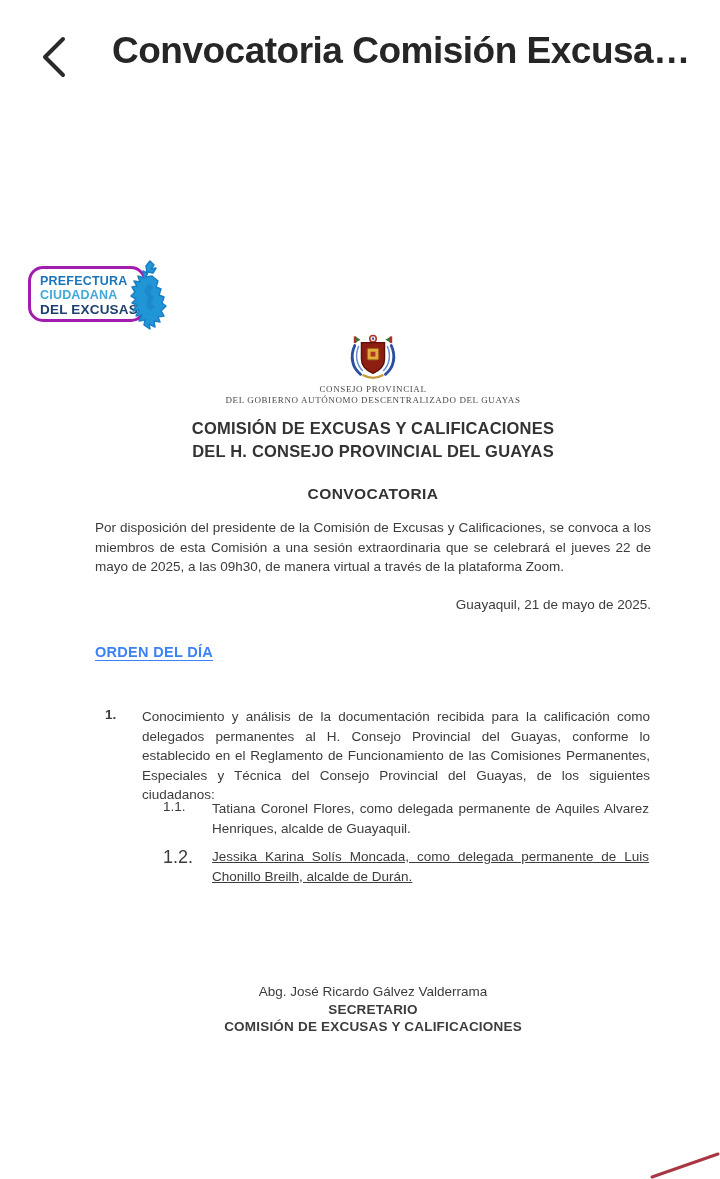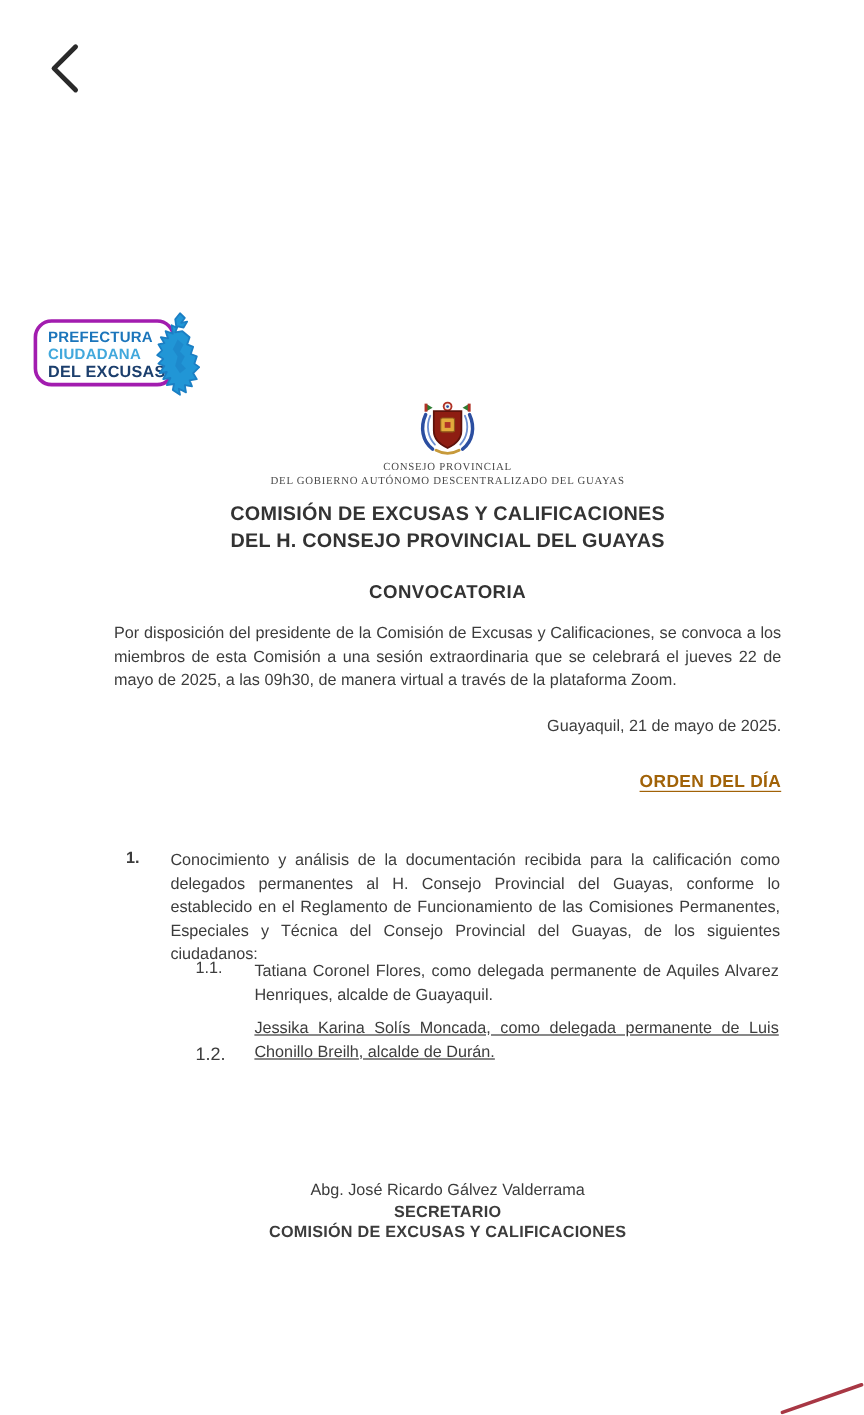--- a/index.html
+++ b/index.html
@@ -49,31 +49,31 @@
     position:absolute;left:95px;top:417px;width:556px;text-align:center;
     font-size:16.5px;font-weight:700;color:#333;line-height:22.5px;letter-spacing:0.2px;
   }
   .doc-subtitle{
     position:absolute;left:95px;top:485px;width:556px;text-align:center;
     font-size:15.5px;font-weight:700;color:#333;letter-spacing:0.4px;
   }
   .intro-par{position:absolute;top:518px;}
   .dateline{position:absolute;left:95px;top:597px;width:556px;text-align:right;font-size:13.5px;color:#3c3c3c;}
   .agenda-title{
-    position:absolute;left:95px;top:644px;width:556px;text-align:right;
-    font-size:14.5px;font-weight:700;color:#a16207;letter-spacing:0.3px;
+    position:absolute;left:95px;top:644px;width:556px;text-align:left;
+    font-size:14.5px;font-weight:700;color:#3b82f6;letter-spacing:0.3px;
   }
   .agenda-title span{text-decoration:underline;text-underline-offset:3px;}
 
   .item-number{position:absolute;left:105px;top:707px;font-size:13.5px;font-weight:700;color:#3c3c3c;}
   .item-text{position:absolute;left:142px;top:707px;width:508px;}
 
   .sub-number-1{position:absolute;left:163px;top:799px;font-size:13.5px;color:#3c3c3c;}
   .sub-text-1{position:absolute;left:212px;top:799px;width:437px;}
-  .sub-number-2{position:absolute;left:163px;top:847px;font-size:15px;color:#3c3c3c;margin-top:23px;}
+  .sub-number-2{position:absolute;left:163px;top:847px;font-size:18px;color:#3c3c3c;}
   .sub-text-2{position:absolute;left:212px;top:847px;width:437px;text-decoration:underline;}
 
   .signature{
     position:absolute;left:95px;top:983px;width:556px;text-align:center;
     font-size:13.5px;color:#3c3c3c;line-height:17.5px;
   }
   .signature .bold{font-weight:700;letter-spacing:0.2px;}
 
   .pen-stroke{position:absolute;right:0;bottom:0;}
 </style>
@@ -81,20 +81,21 @@
 <body>
 
 <div class="screen">
 
   <header class="app-bar">
     <button class="back-btn">
       <svg width="26" height="42" viewBox="0 0 26 42">
         <polyline points="22,3 4,21 22,39" fill="none" stroke="#2a2a2a" stroke-width="4" stroke-linecap="round" stroke-linejoin="round"></polyline>
       </svg>
     </button>
+    <h1 class="page-title">Convocatoria Comisión Excusa…</h1>
   </header>
 
   <main>
 
     <div class="pref-logo">
       <div class="pref-box">
         <div class="pref-l1">PREFECTURA</div>
         <div class="pref-l2">CIUDADANA</div>
         <div class="pref-l3">DEL EXCUSAS</div>
       </div>

